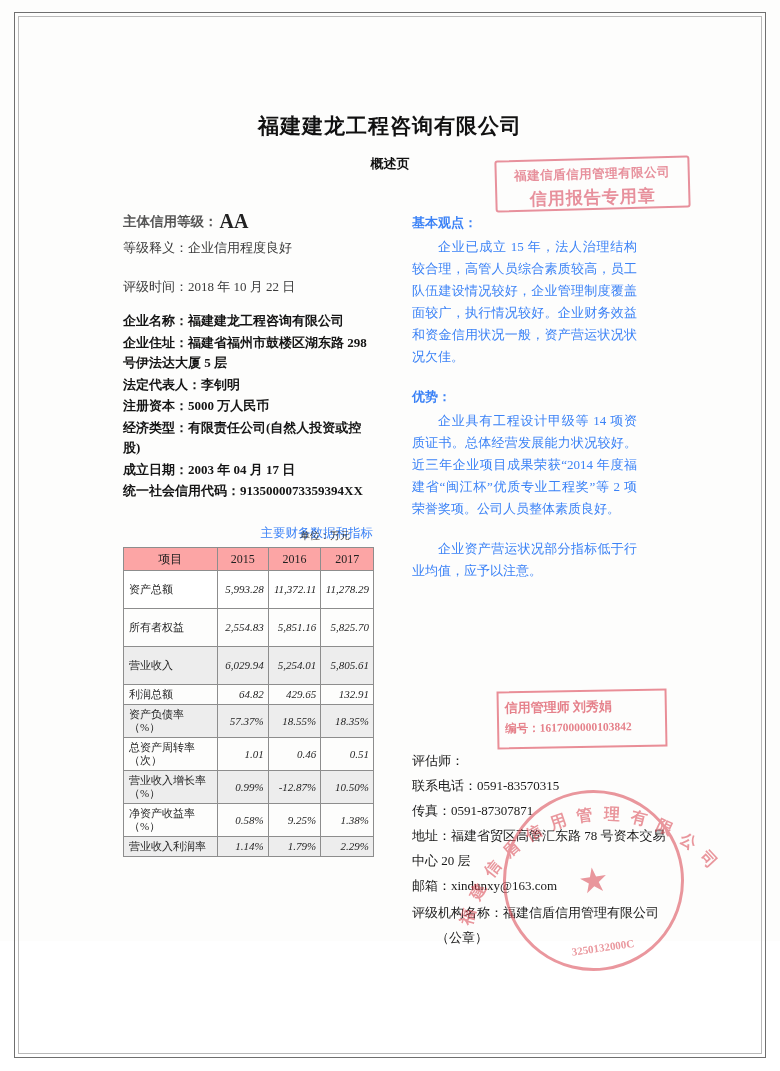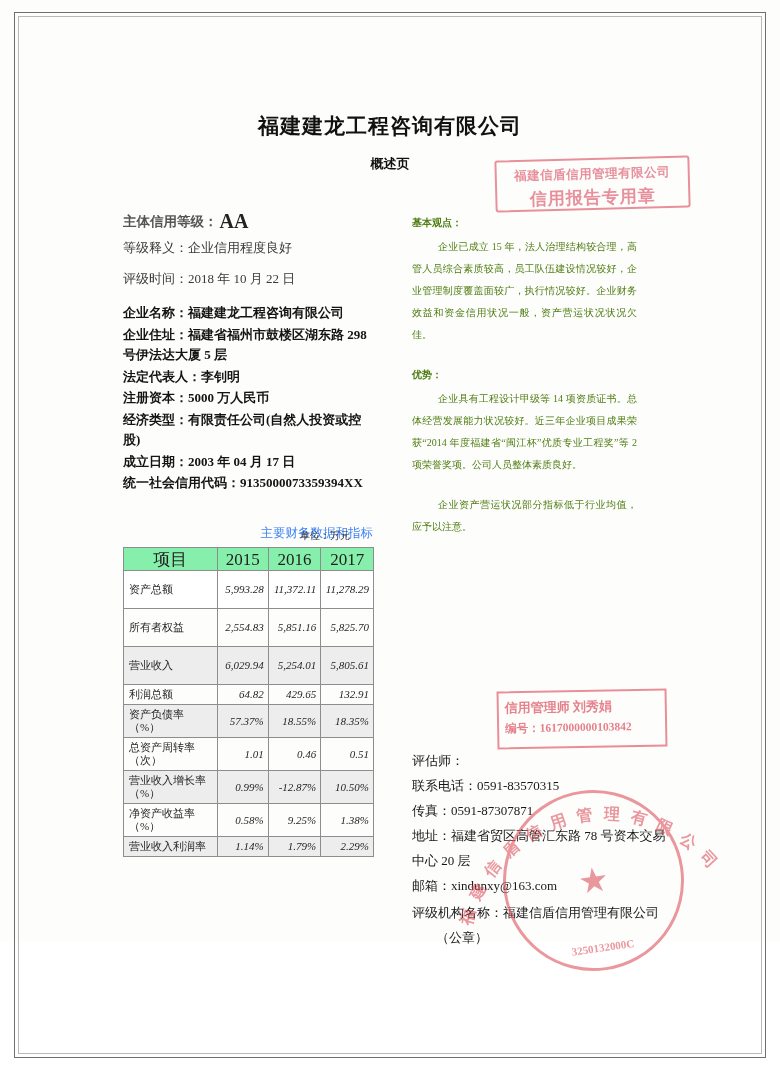--- a/index.html
+++ b/index.html
@@ -75,21 +75,21 @@
   .grade-value {
     font-size: 20px;
     font-weight: bold;
     vertical-align: -2px;
     margin-left: 2px;
   }
   .meaning-line, .time-line {
     font-size: 13px;
     color: #3a3a3a;
     line-height: 20px;
-    margin-bottom: 11px;
+    margin-bottom: 19px;
   }
   .time-line { margin-bottom: 14px; }
 
   .info-block {
     font-size: 13px;
     font-weight: bold;
     line-height: 20.5px;
     color: #141414;
   }
   .info-block .row { margin-bottom: 1px; }
@@ -117,25 +117,25 @@
     width: 251px;
     font-size: 11px;
     color: #1f1f1f;
   }
   table.fin th, table.fin td {
     border: 1px solid #8d8d8d;
     padding: 3px 4px;
     line-height: 13px;
   }
   table.fin thead th {
-    background: #86efac;
+    background: #fca5a5;
     text-align: center;
     font-weight: normal;
     height: 16px;
-    font-size: 17px;
+    font-size: 12px;
   }
   table.fin td.name {
     width: 108px;
     text-align: left;
     padding-left: 5px;
   }
   table.fin td.num {
     text-align: right;
     width: 44px;
     padding-right: 4px;
@@ -143,23 +143,23 @@
   }
   table.fin tbody tr:nth-child(odd) td { background: #ffffff; }
   table.fin tbody tr.shade td { background: #ededed; }
   table.fin tr.tall td { height: 31px; }
 
   
   .right-col {
     position: absolute;
     left: 412px; top: 212px;
     width: 225px;
-    font-size: 10px;
+    font-size: 13px;
     line-height: 22px;
-    color: #4d7c0f;
+    color: #3b82f6;
   }
   .rc-heading {
     font-weight: bold;
     margin-bottom: 2px;
   }
   .rc-para {
     text-indent: 26px;
     text-align: justify;
     margin: 0 0 18px 0;
   }

